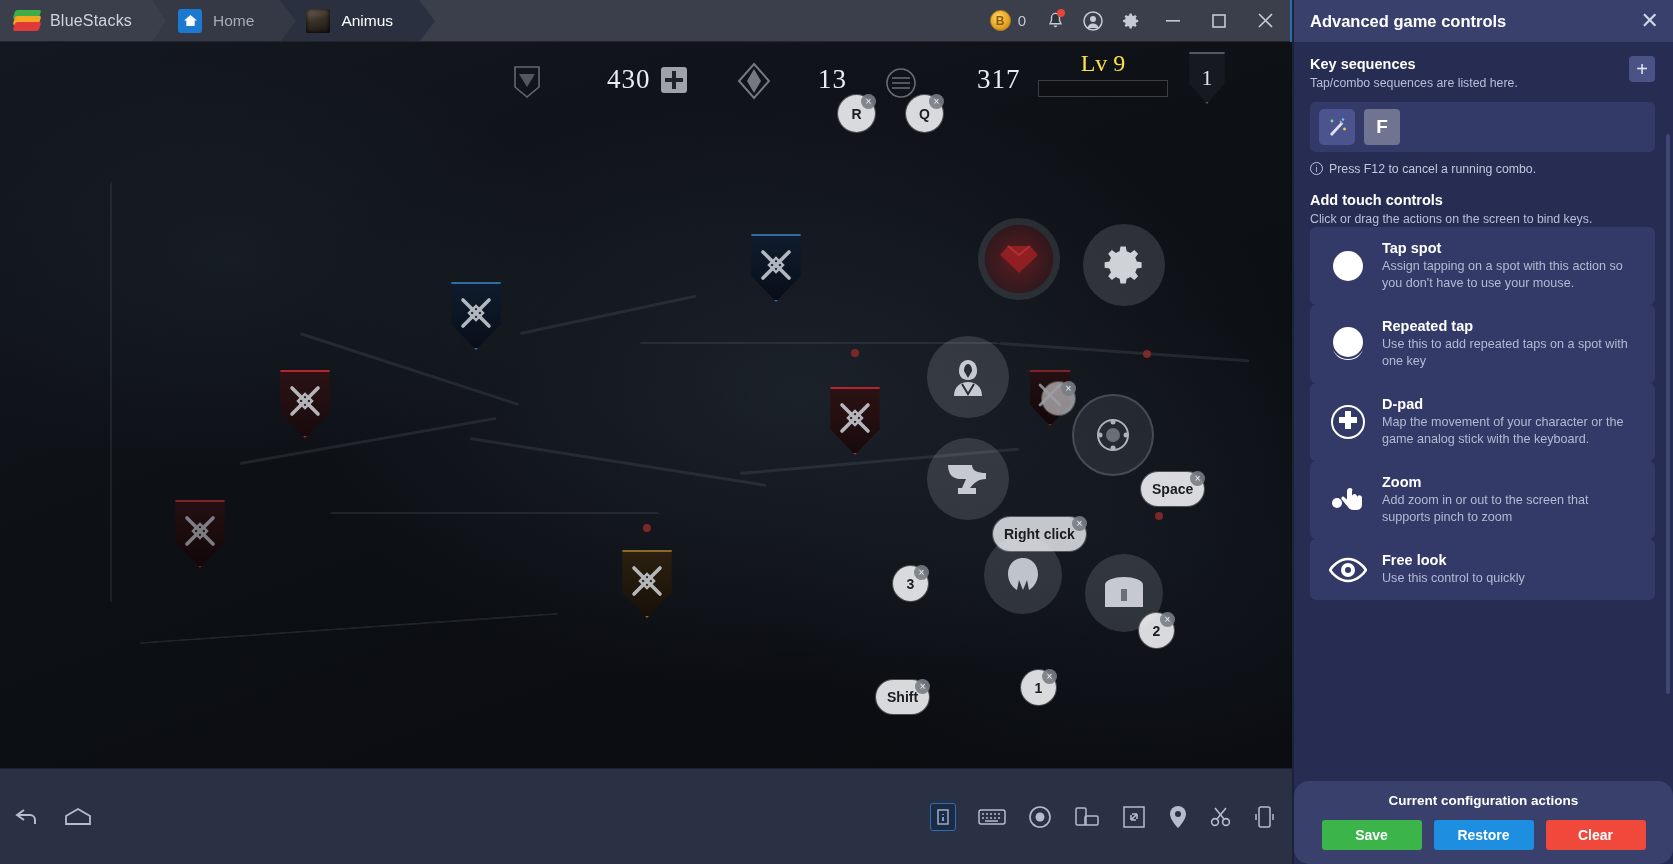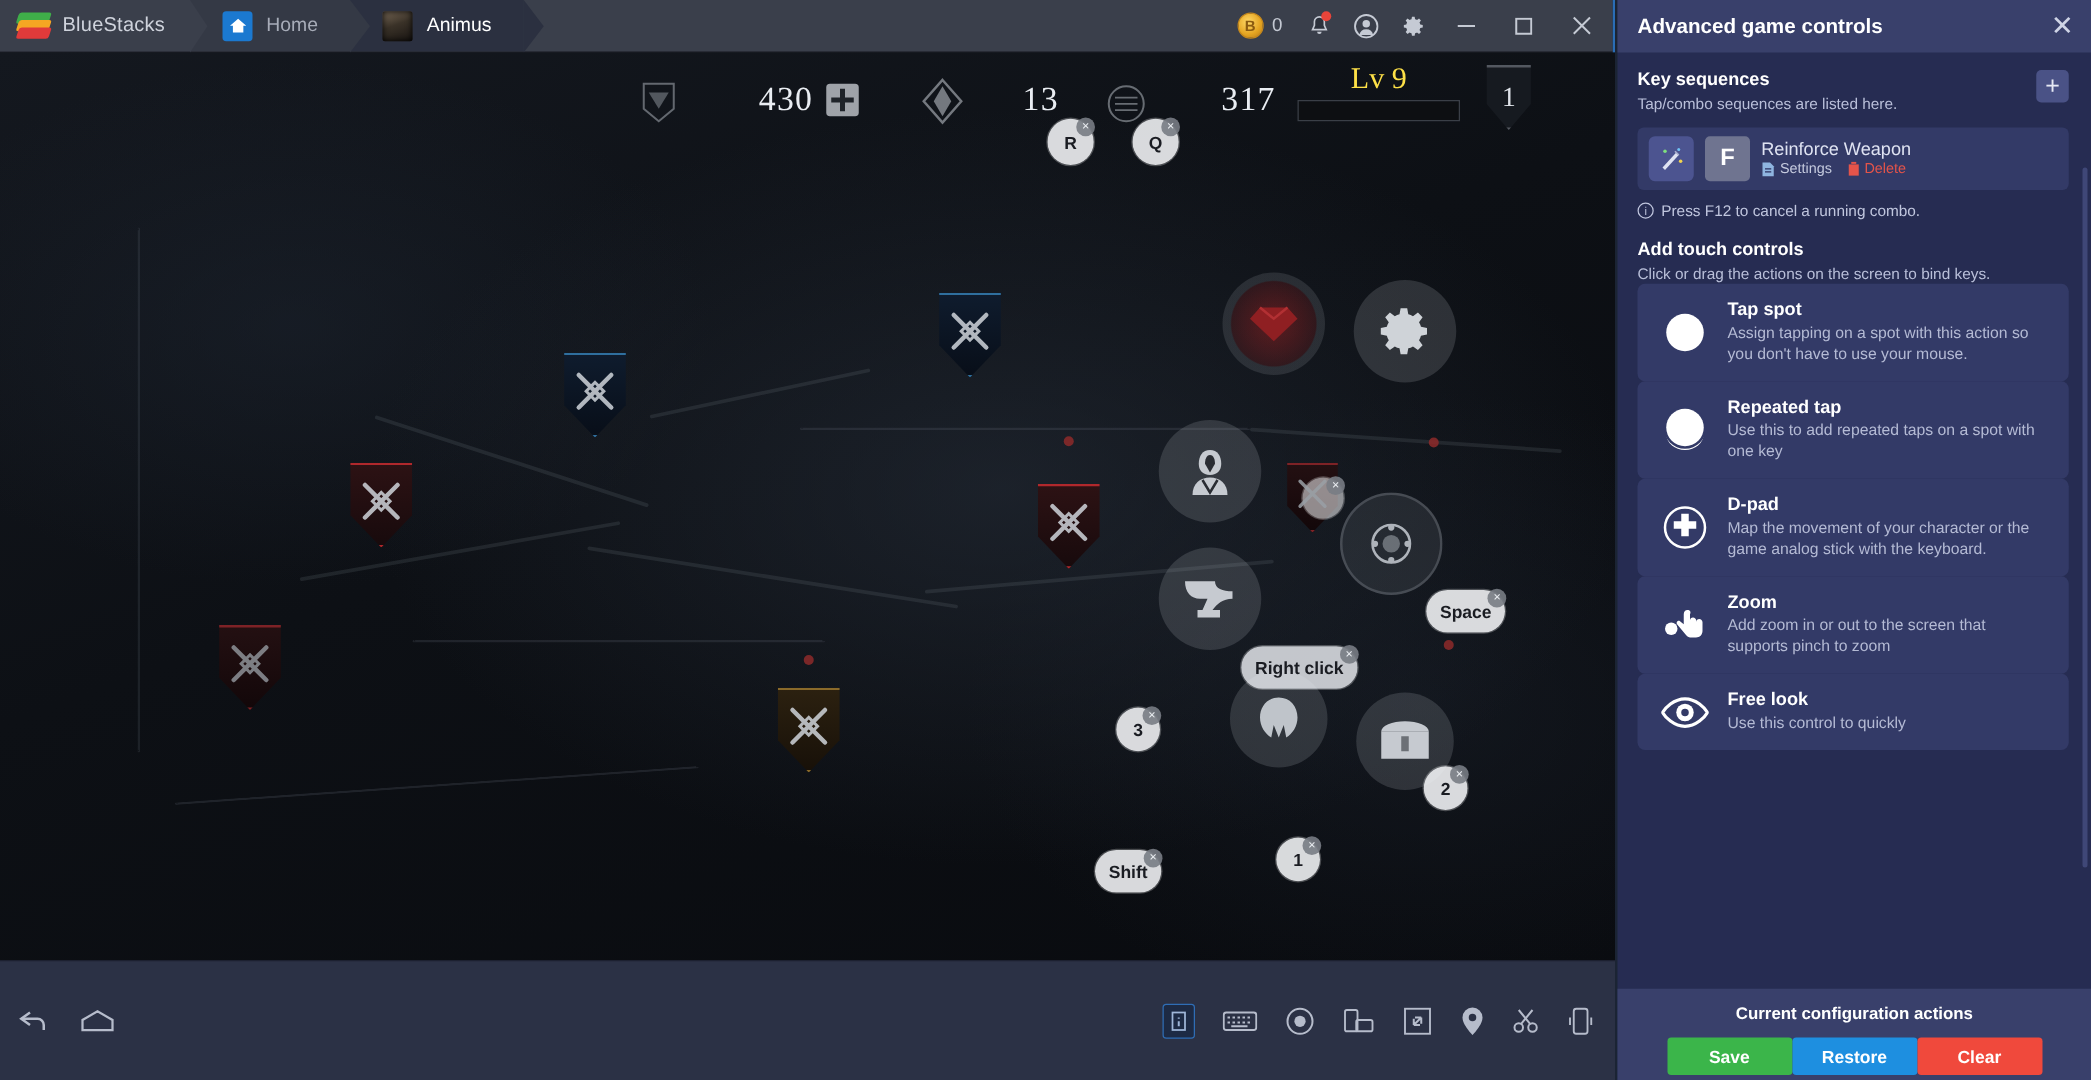--- a/index.html
+++ b/index.html
@@ -307,24 +307,25 @@
   .ctrl-text { flex: 1; }
   .ctrl-title { color: #ffffff; font-size: 14.5px; font-weight: bold; }
   .ctrl-desc { color: #b4bad4; font-size: 12.6px; line-height: 1.35; margin-top: 2px; }
   .dot-white { width: 30px; height: 30px; border-radius: 50%; background: #ffffff; }
   .dot-stack { position: relative; width: 32px; height: 34px; }
   .dot-stack .b { position: absolute; left: 1px; top: 7px; width: 30px; height: 26px; border-radius: 50%; background: #fff; }
   .dot-stack .a { position: absolute; left: 1px; top: 0; width: 30px; height: 30px; border-radius: 50%; background: #fff; box-shadow: 0 0 0 2px #333a67; }
 
   #panel-footer {
     flex: 0 0 auto; background: #39406b;
-    padding: 12px 16px 4px;
+    padding: 12px 16px 14px;
+    border-radius: 15px;
   }
   #panel-footer .foot-title { color: #ffffff; font-size: 13.5px; font-weight: bold; text-align: center; }
-  #panel-footer .btn-row { display: flex; margin-top: 12px; justify-content: center; }
+  #panel-footer .btn-row { display: flex; gap: 12px; margin-top: 12px; justify-content: center; }
   .pbtn {
     border: none; border-radius: 3px; color: #fff;
     font-family: "Liberation Sans", sans-serif;
     font-size: 14px; font-weight: bold;
     padding: 7px 0; width: 100px; cursor: pointer;
   }
   .pbtn.save { background: #3bb54a; }
   .pbtn.restore { background: #1e8fe0; }
   .pbtn.clear { background: #f0493c; }
 
@@ -695,39 +696,20 @@
         <div class="seq-thumb">
           <svg width="22" height="22" viewBox="0 0 22 22">
               <path d="M4 18 L15 6 l2 2 L6 20z" fill="#dfe3f2"></path>
               <path d="M14 5 l3 3" stroke="#aab0cf" stroke-width="1.4"></path>
               <circle cx="6" cy="5" r="1.4" fill="#7ee07e"></circle>
               <circle cx="17" cy="3.5" r="1.2" fill="#6fc3f5"></circle>
               <circle cx="18.5" cy="13" r="1.4" fill="#f2d34e"></circle>
             </svg>
         </div>
         <div class="seq-key">F</div>
-        <div class="seq-meta">
-          <div class="seq-name">Reinforce Weapon</div>
-          <div class="seq-actions">
-            <span class="seq-act">
-              <svg width="11" height="13" viewBox="0 0 11 13">
-                  <path d="M1 1h6l3 3v8H1z" fill="#8fb5e0"></path>
-                  <path d="M3 6h5 M3 8.5h5" stroke="#2b3160" stroke-width="1"></path>
-                </svg>
-              <span>Settings</span>
-            </span>
-            <span class="seq-act delete">
-              <svg width="10" height="12" viewBox="0 0 10 12">
-                  <rect x="1" y="2.5" width="8" height="9" fill="#e4544a"></rect>
-                  <rect x="3" y="0.5" width="4" height="1.6" fill="#e4544a"></rect>
-                </svg>
-              <span>Delete</span>
-            </span>
-          </div>
-        </div>
       </div>
 
       <div class="hint-row">
         <span class="info-circ">i</span>
         <span>Press F12 to cancel a running combo.</span>
       </div>
 
       <div class="block-gap"></div>
 
       <div>

